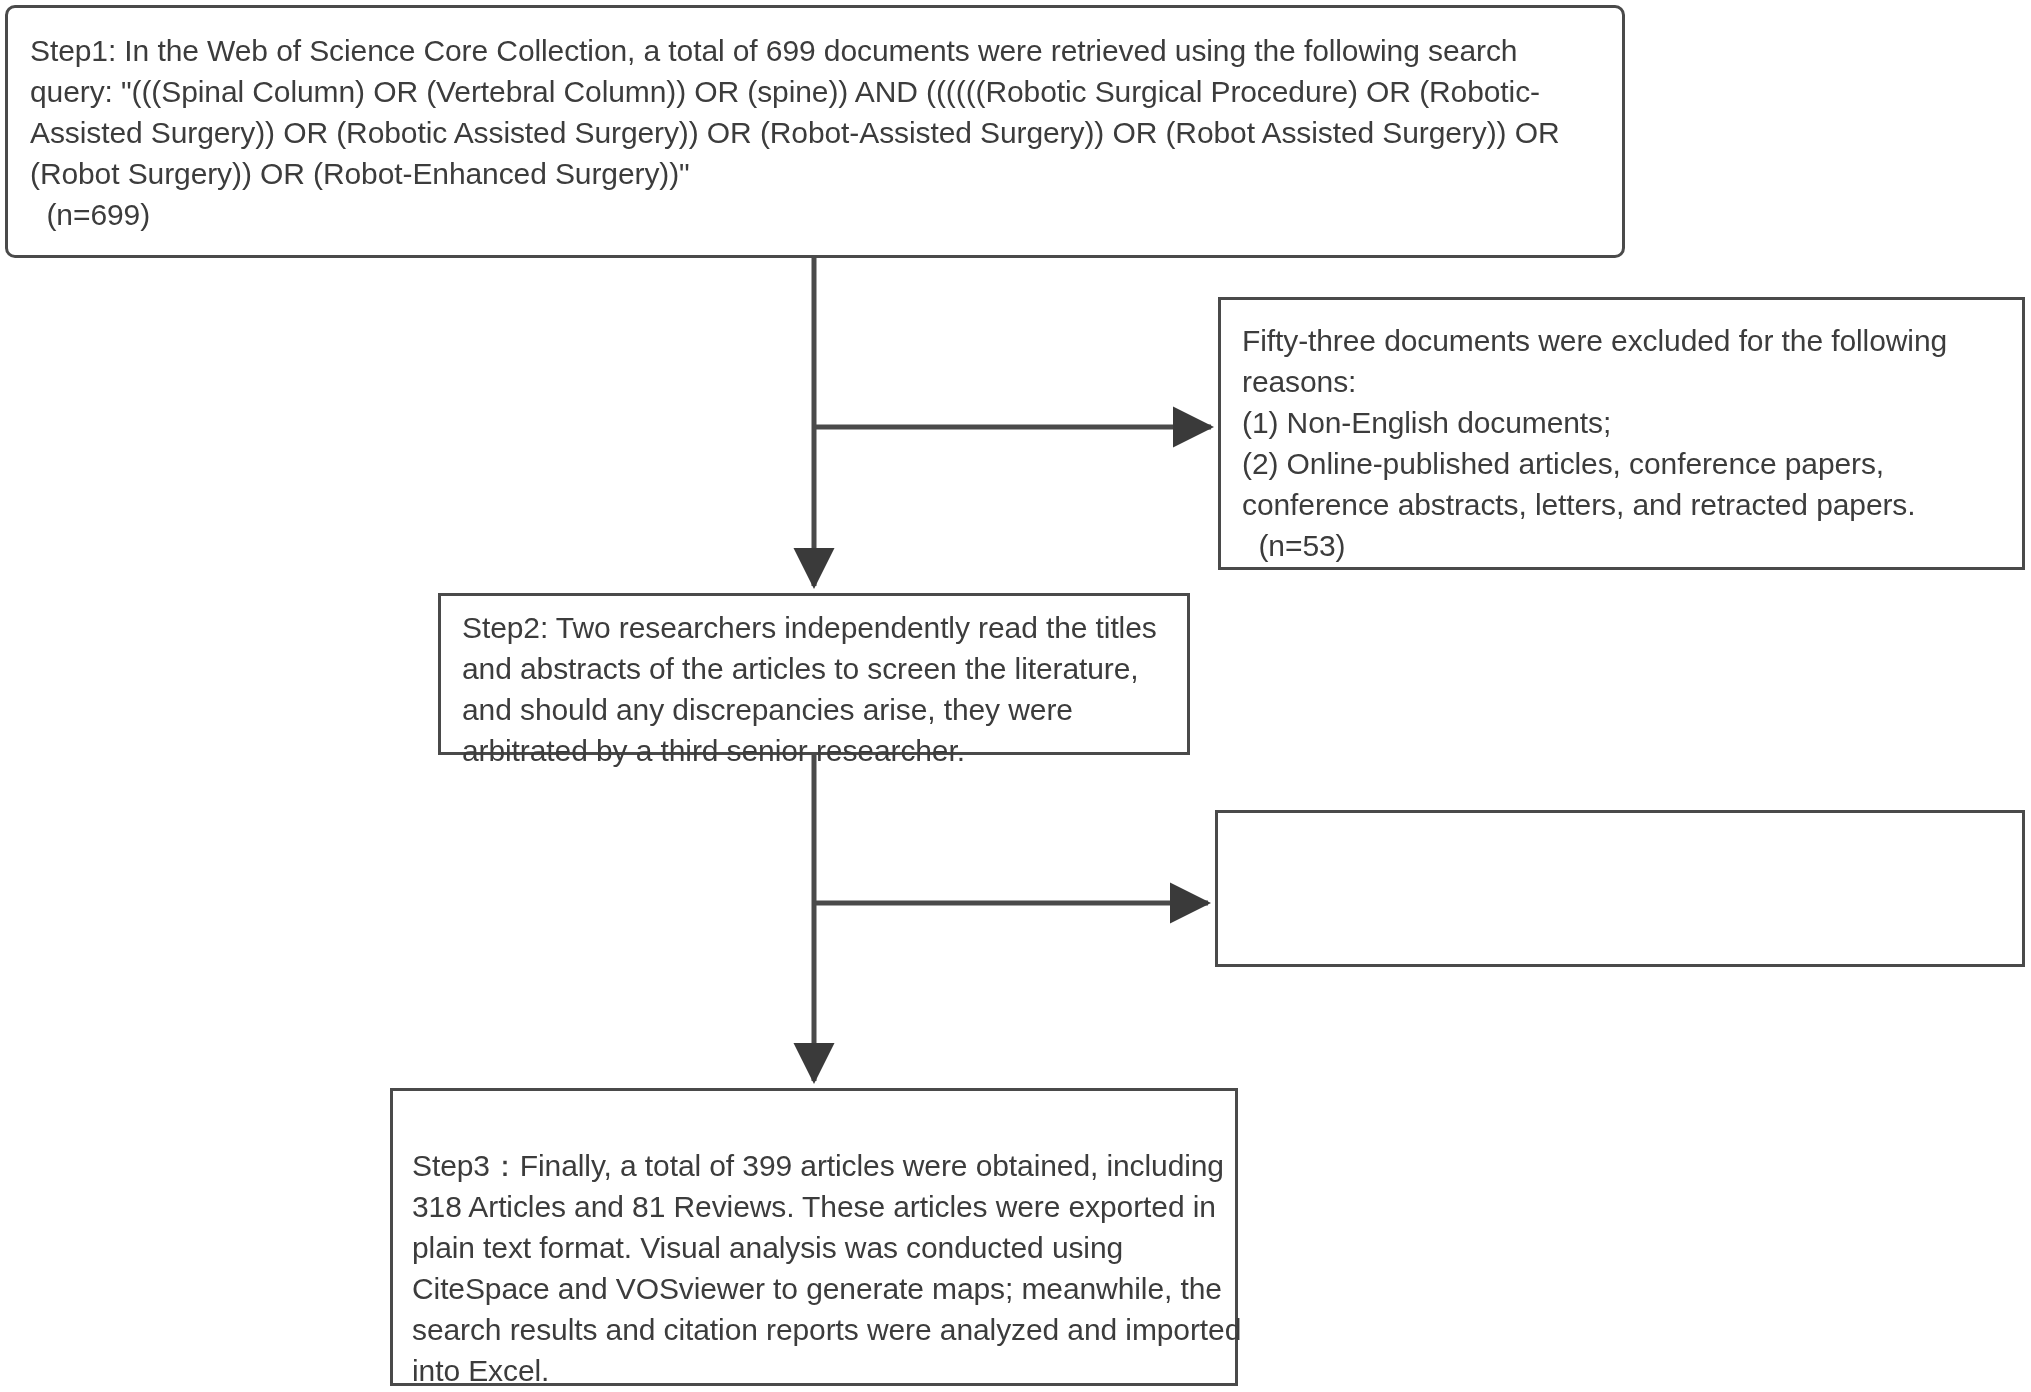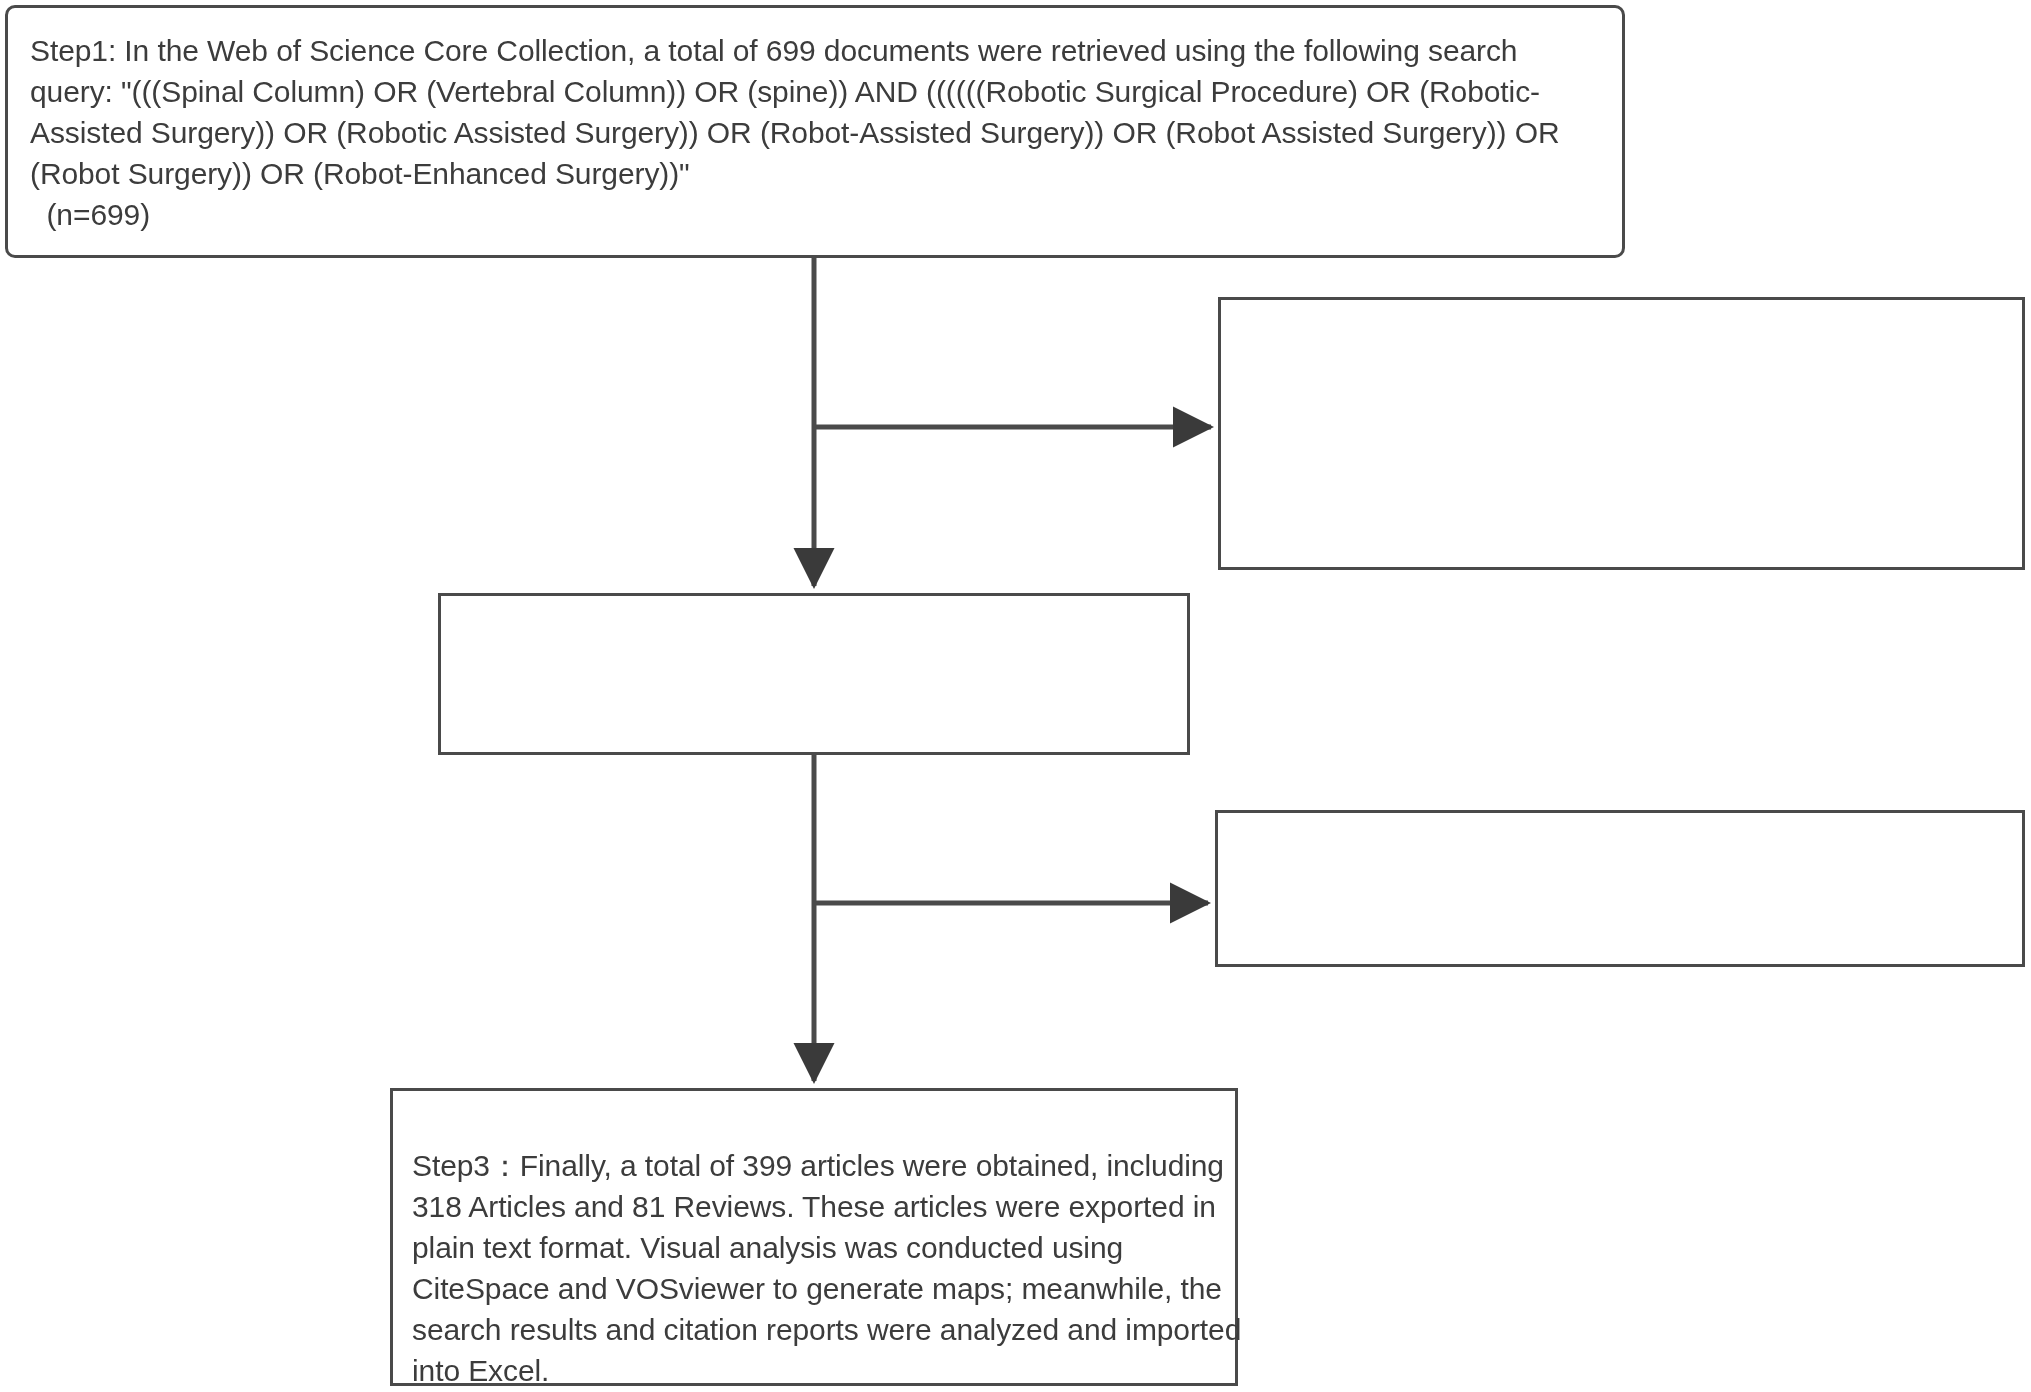--- a/index.html
+++ b/index.html
@@ -80,16 +80,21 @@
   </svg>
 
   <div id="box-step1" class="flow-box rounded"></div>
   <div id="box-exclusion1" class="flow-box"></div>
   <div id="box-step2" class="flow-box"></div>
   <div id="box-exclusion2" class="flow-box"></div>
   <div id="box-step3" class="flow-box"></div>
 
   <div id="text-step1" class="flow-text">Step1: In the Web of Science Core Collection, a total of 699 documents were retrieved using the following search query: "(((Spinal Column) OR (Vertebral Column)) OR (spine)) AND ((((((Robotic Surgical Procedure) OR (Robotic-Assisted Surgery)) OR (Robotic Assisted Surgery)) OR (Robot-Assisted Surgery)) OR (Robot Assisted Surgery)) OR (Robot Surgery)) OR (Robot-Enhanced Surgery))"
   (n=699)</div>
+  <div id="text-exclusion1" class="flow-text">Fifty-three documents were excluded for the following reasons:
+(1) Non-English documents;
+(2) Online-published articles, conference papers, conference abstracts, letters, and retracted papers.
+  (n=53)</div>
+  <div id="text-step2" class="flow-text">Step2: Two researchers independently read the titles and abstracts of the articles to screen the literature, and should any discrepancies arise, they were arbitrated by a third senior researcher.</div>
   <div id="text-step3" class="flow-text">Step3：Finally, a total of 399 articles were obtained, including 318 Articles and 81 Reviews. These articles were exported in plain text format. Visual analysis was conducted using CiteSpace and VOSviewer to generate maps; meanwhile, the search results and citation reports were analyzed and imported into Excel.
 (n=399)</div>
 
 </div>
 
 </body></html>

